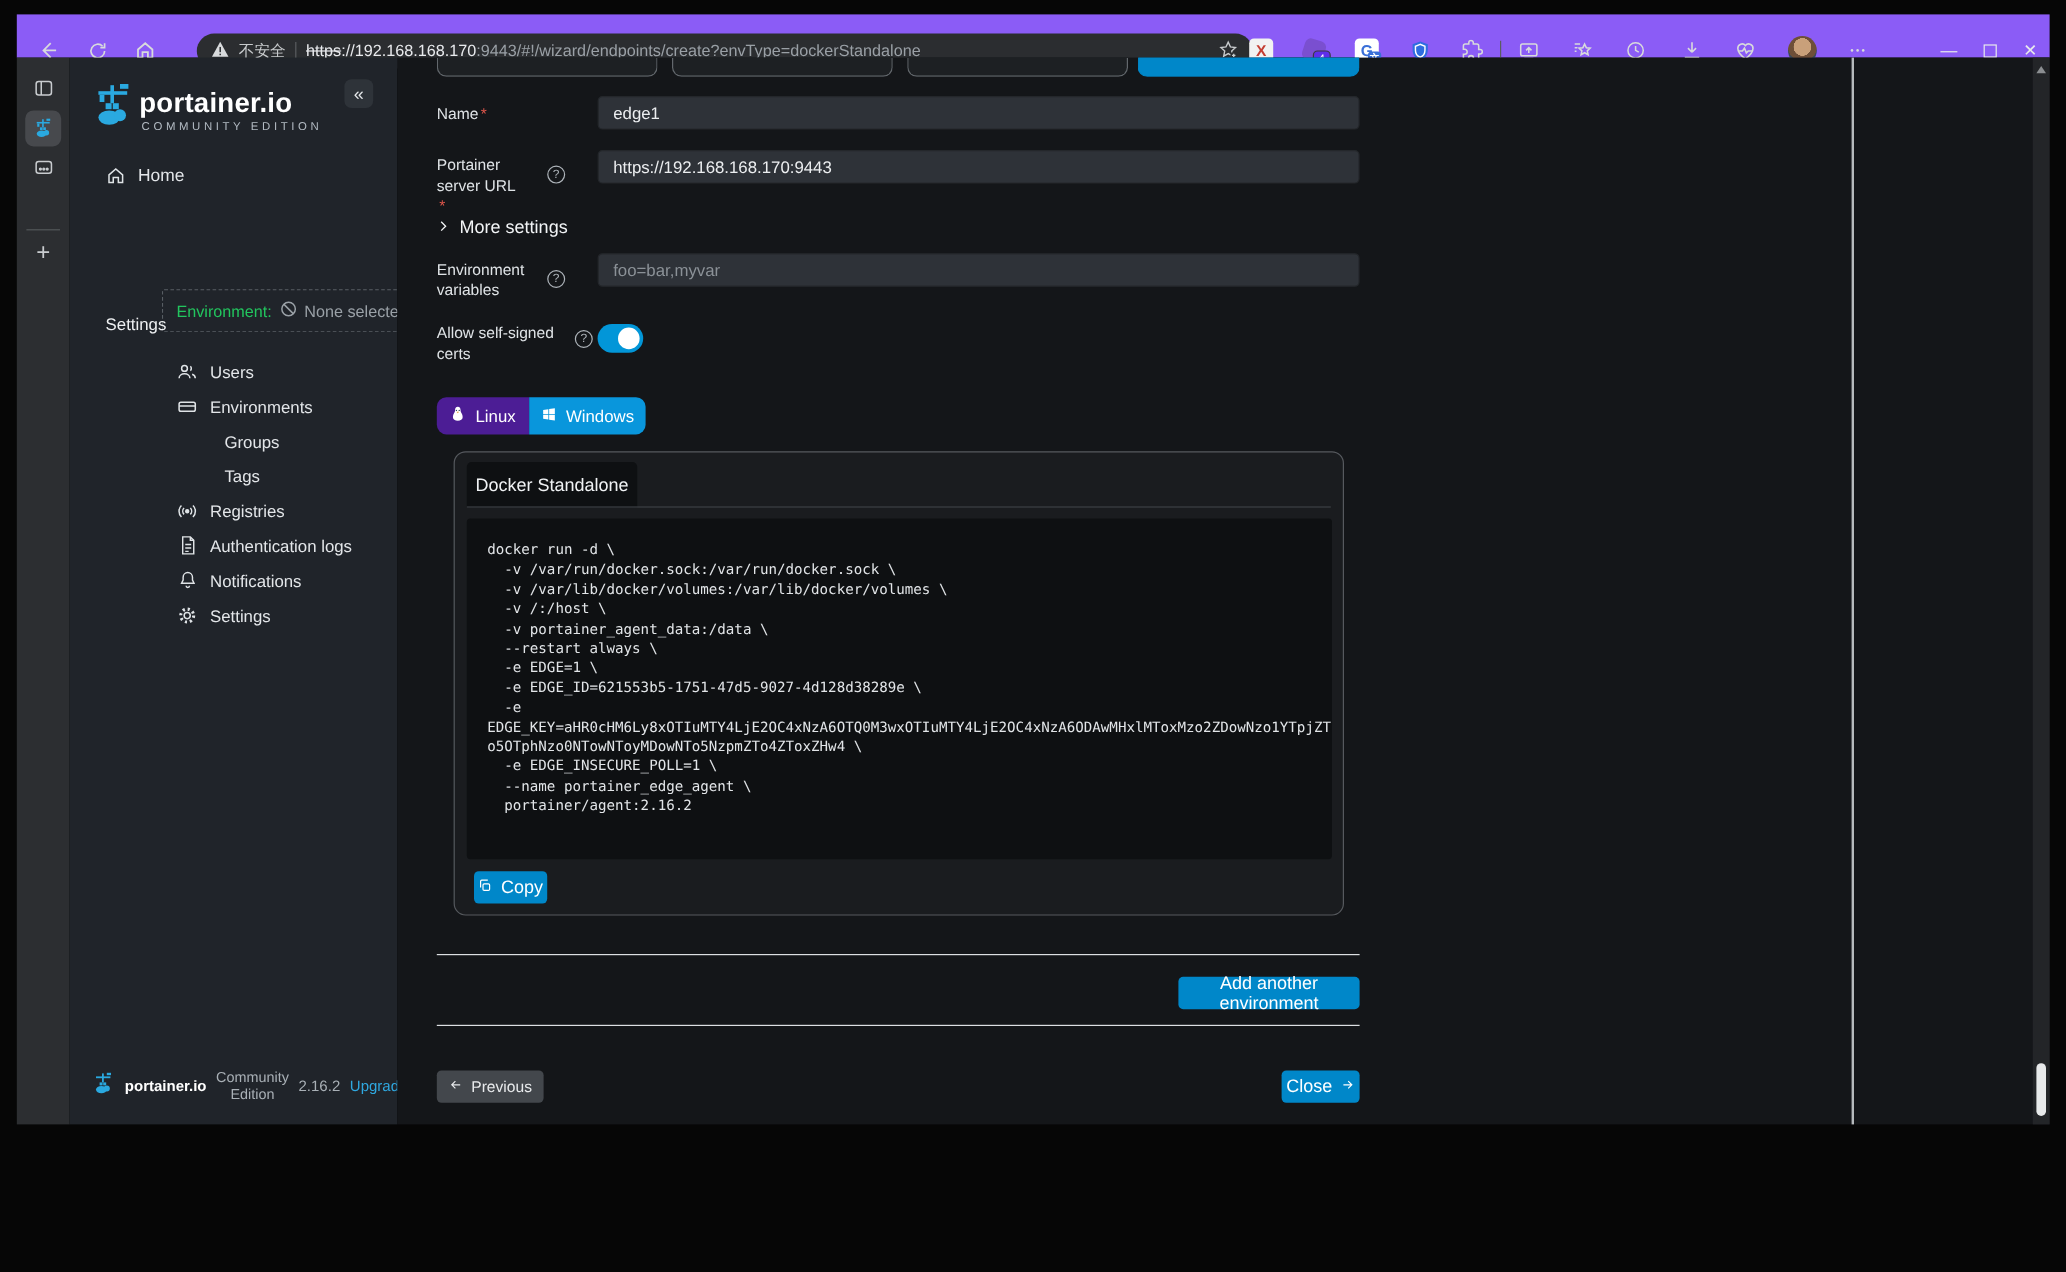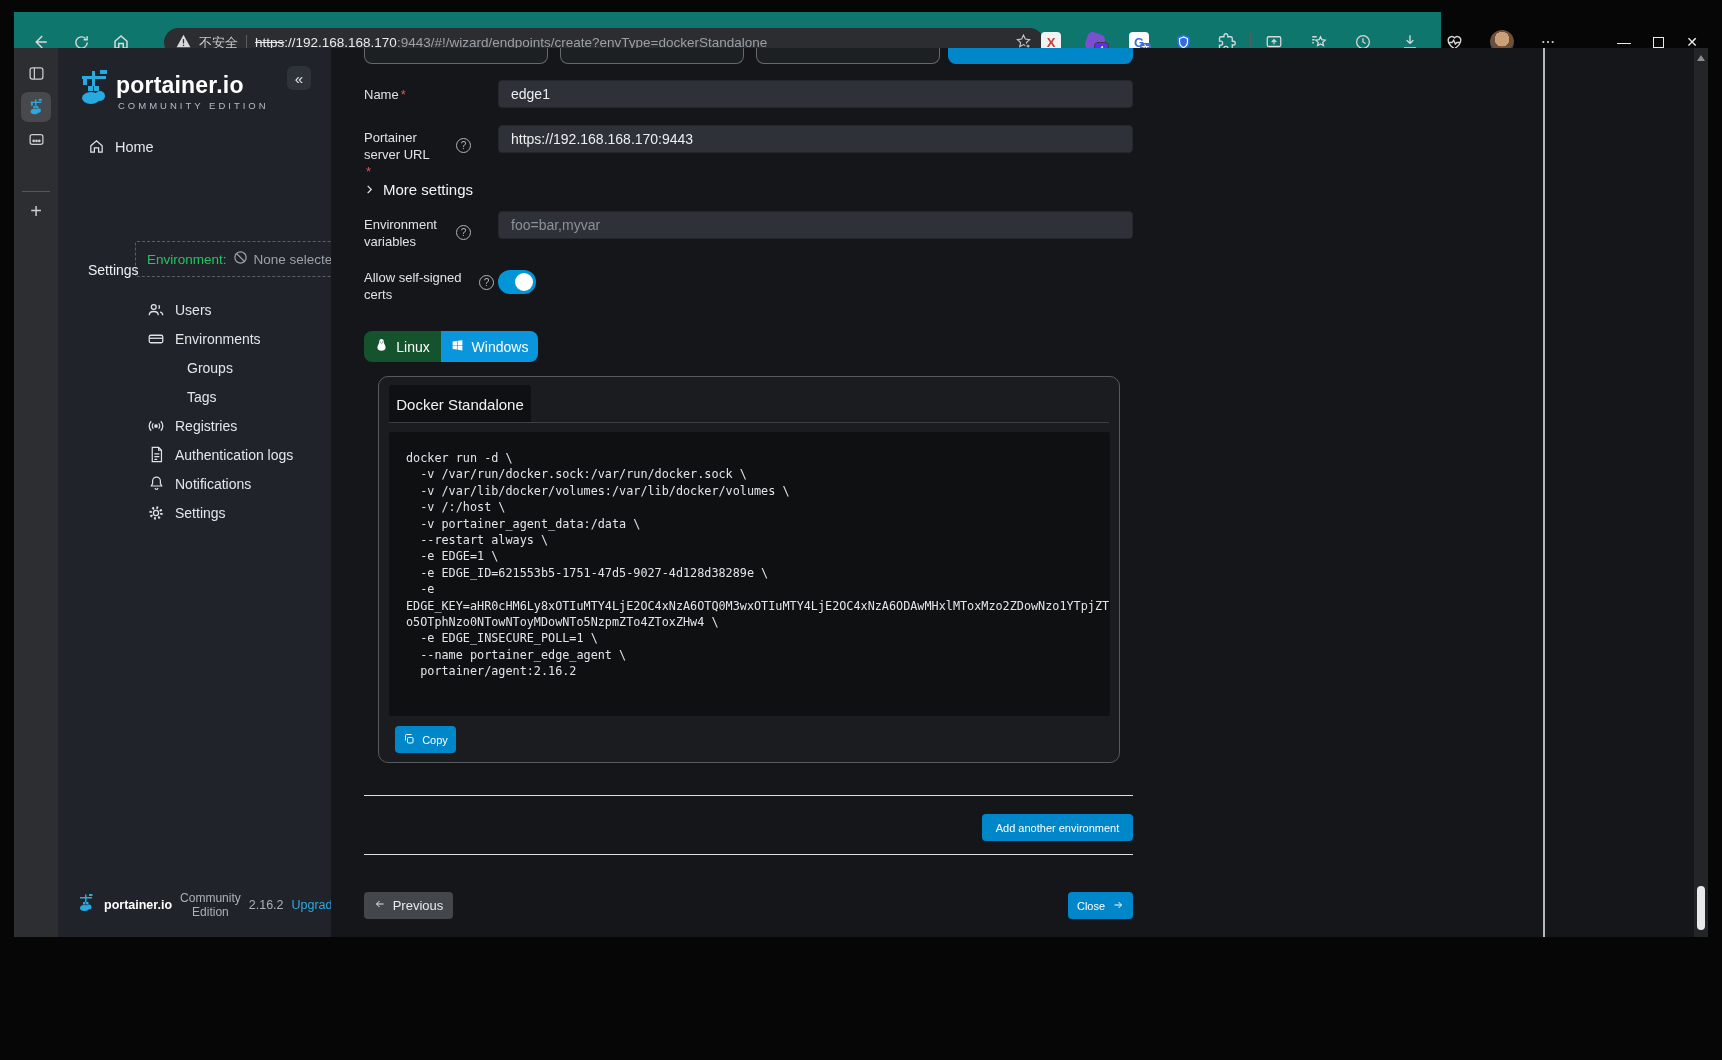--- a/index.html
+++ b/index.html
@@ -1,21 +1,21 @@
 <!DOCTYPE html>
 <html><head>
 <meta charset="utf-8">
 <style>
   * { margin:0; padding:0; box-sizing:border-box; }
   html,body { width:1722px; height:1060px; background:#060606; overflow:hidden;
               font-family:"Liberation Sans", sans-serif; }
   .abs { position:absolute; }
 
   
-  .toolbar { left:14px; top:12px; width:1427px; height:36px; background:#0f766e; }
+  .toolbar { left:14px; top:12px; width:1694px; height:36px; background:#8b5cf6; }
   .tbtn { width:30px; height:30px; top:15px; border-radius:6px; display:flex;
           align-items:center; justify-content:center; color:#d8dadc; }
   .addr { left:150px; top:16px; width:880px; height:29px; background:#2b2d30;
           border-radius:15px; display:flex; align-items:center; padding:0 12px; gap:8px;
           color:#c7cacc; font-size:13px; }
   .addr .sep { width:1px; height:16px; background:#5a5d60; }
   .url { font-size:13.5px; color:#9aa0a6; white-space:nowrap; overflow:hidden; flex:1; }
   .url .scheme { color:#e8eaed; text-decoration:line-through; }
   .url .host { color:#e8eaed; }
   .extbadge { position:absolute; right:-4px; bottom:-4px; background:#5f2eea; color:#fff;
@@ -64,21 +64,21 @@
   .panel { left:378px; top:376px; width:742px; height:387px; border:1px solid #56595e;
            border-radius:10px; background:#1a1c1f; }
   .tab { left:389px; top:385px; width:142px; height:38px; background:#0e1012;
          border-radius:4px 4px 0 0; color:#f0f2f4; font-size:15px; display:flex;
          align-items:center; justify-content:center; }
   .tabline { left:389px; top:422px; width:720px; height:1px; background:#3c4044; }
   .codeblock { left:389px; top:432px; width:721px; height:284px; background:#0e1012;
                border-radius:3px; padding:18px 17px; }
   .codeline { font-family:"DejaVu Sans Mono", monospace; font-size:11.8px;
               line-height:16.4px; color:#e2e5e8; white-space:pre; }
-  .bluebtn { background:#0087c9; border:none; border-radius:4px; color:#fff; font-size:11px;
+  .bluebtn { background:#0087c9; border:none; border-radius:4px; color:#fff; font-size:15px;
              display:flex; align-items:center; justify-content:center; gap:7px;
              font-family:"Liberation Sans",sans-serif; }
   .graybtn { background:#43474c; border:none; border-radius:4px; color:#e8eaec; font-size:13px;
              display:flex; align-items:center; justify-content:center; gap:7px;
              font-family:"Liberation Sans",sans-serif; }
   .divider { height:1px; background:#dcdfe2; }
   .seclabel { color:#eef0f2; font-size:14px; }
 </style>
 </head>
 <body>
@@ -393,21 +393,21 @@
 </div>
 
 <div class="abs lbl" style="left:364px;top:269px;width:100px;">
   <span>Allow self-signed certs</span>
 </div>
 <div class="abs help" style="left:479px;top:275px;">?</div>
 <div class="abs toggle" style="left:498px;top:270px;">
     <span class="knob"></span>
   </div>
 
-<div class="abs osbtn" style="left:364px;top:331px;width:77px;background:#14532d;border-radius:8px 0 0 8px;">
+<div class="abs osbtn" style="left:364px;top:331px;width:77px;background:#4c1d95;border-radius:8px 0 0 8px;">
   <span><svg width="13" height="15" viewBox="0 0 24 26">
         <path fill="#fff" d="M12 1c-3 0-4.2 2.4-4.2 4.8 0 1.9-.5 3.4-1.6 5.3C4.9 13.4 4.5 15.3 4.5 17c0 3.3 3.3 5.5 7.5 5.5s7.5-2.2 7.5-5.5c0-1.7-.4-3.6-1.7-5.9-1.1-1.9-1.6-3.4-1.6-5.3C16.2 3.4 15 1 12 1z"></path>
         <circle cx="9.8" cy="6.6" r="1" fill="#1d4054"></circle>
         <circle cx="14.2" cy="6.6" r="1" fill="#1d4054"></circle>
         <path d="M10 8.6h4L12 11z" fill="#e8a33d"></path>
       </svg></span>
   <span>Linux</span>
 </div>
 <div class="abs osbtn" style="left:441px;top:331px;width:97px;background:#0996dc;border-radius:0 8px 8px 0;">
   <span><svg width="13" height="13" viewBox="0 0 24 24">

